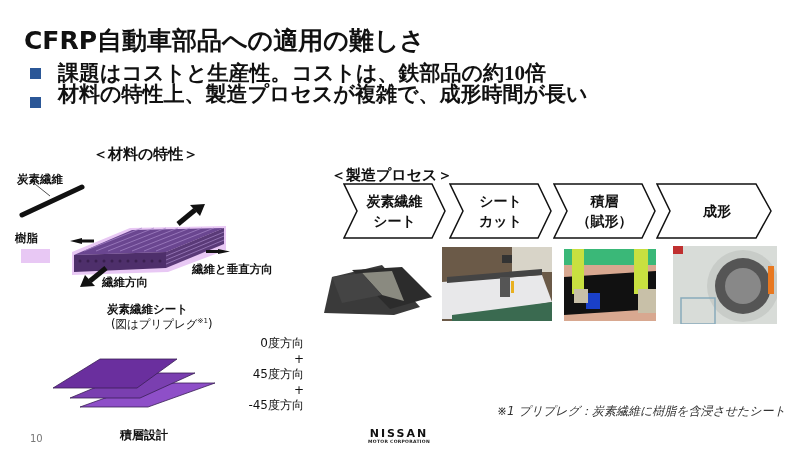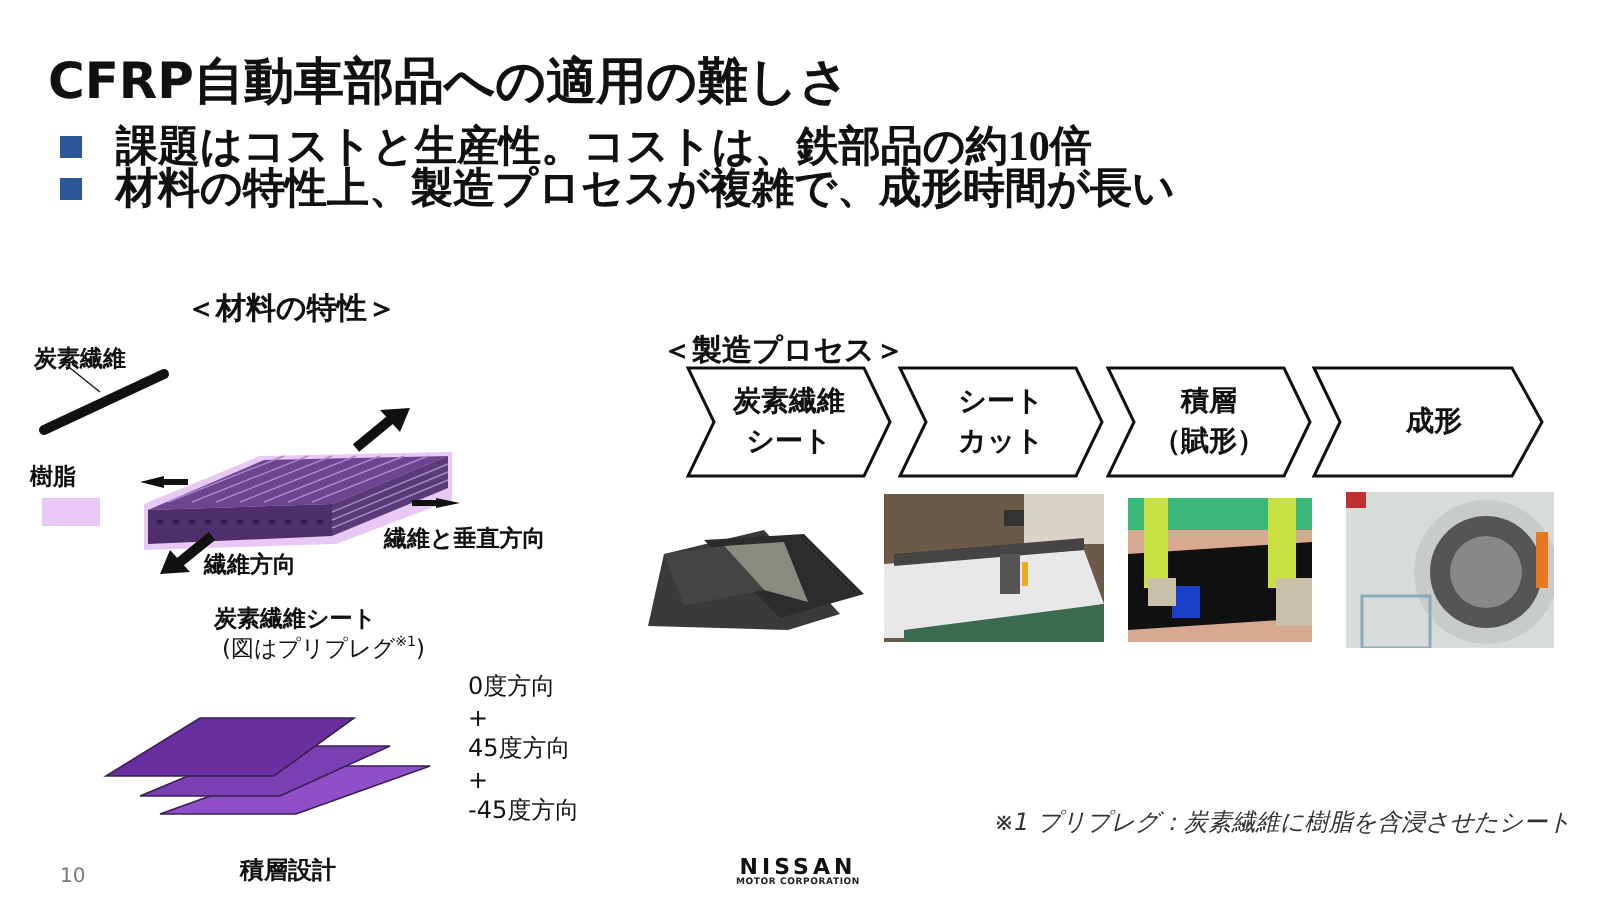--- a/index.html
+++ b/index.html
@@ -24,21 +24,21 @@
   .logo .sub { font-size:4.5px; font-weight:bold; letter-spacing:0.3px; color:#222; line-height:6px; }
 </style>
 </head>
 <body>
 
 <div class="abs title">CFRP自動車部品への適用の難しさ</div>
 <div class="abs bullet" style="top:59px;">
   <span class="sq"></span>
   <span>課題はコストと生産性。コストは、鉄部品の約10倍</span>
 </div>
-<div class="abs bullet" style="top:80px;">
+<div class="abs bullet" style="top:80px;align-items:flex-end;">
   <span class="sq"></span>
   <span>材料の特性上、製造プロセスが複雑で、成形時間が長い</span>
 </div>
 
 <div class="abs sec" style="left:93px; top:145px;">＜材料の特性＞</div>
 
 <div class="abs lbl" style="left:17px; top:172px;">炭素繊維</div>
 <div class="abs lbl" style="left:15px; top:231px;">樹脂</div>
 <div class="abs" style="left:21px; top:249px; width:29px; height:14px; background:#e8c8f4;"></div>
 
@@ -98,21 +98,21 @@
 <div class="abs lbl" style="left:107px; top:302px;">炭素繊維シート</div>
 <div class="abs norm" style="left:111px; top:317px;">
   <span>(図はプリプレグ</span><sup style="font-size:7px;">※1</sup><span>)</span>
 </div>
 
 <svg class="abs" style="left:50px; top:355px;" width="180" height="60">
   <polygon points="30,52 98,52 165,28 97,28" fill="#8e4fc8" stroke="#3a1f55" stroke-width="0.8"></polygon>
   <polygon points="20,43 90,43 145,18 80,18" fill="#7a3fb0" stroke="#3a1f55" stroke-width="0.8"></polygon>
   <polygon points="3,33 87,33 127,4 50,4" fill="#6a2f9e" stroke="#3a1f55" stroke-width="0.8"></polygon>
 </svg>
-<div class="abs" style="left:234px; top:336px; width:70px; text-align:left; font-size:12px; line-height:15.5px;">
+<div class="abs" style="left:234px; top:336px; width:70px; text-align:right; font-size:12px; line-height:15.5px;">
   <div>0度方向</div>
   <div>+</div>
   <div>45度方向</div>
   <div>+</div>
   <div>-45度方向</div>
 </div>
 <div class="abs lbl" style="left:110px; top:427px; font-size:12px;margin-left:10px;">積層設計</div>
 
 <div class="abs sec" style="left:331px; top:150px;margin-top:16px;">＜製造プロセス＞</div>
 

